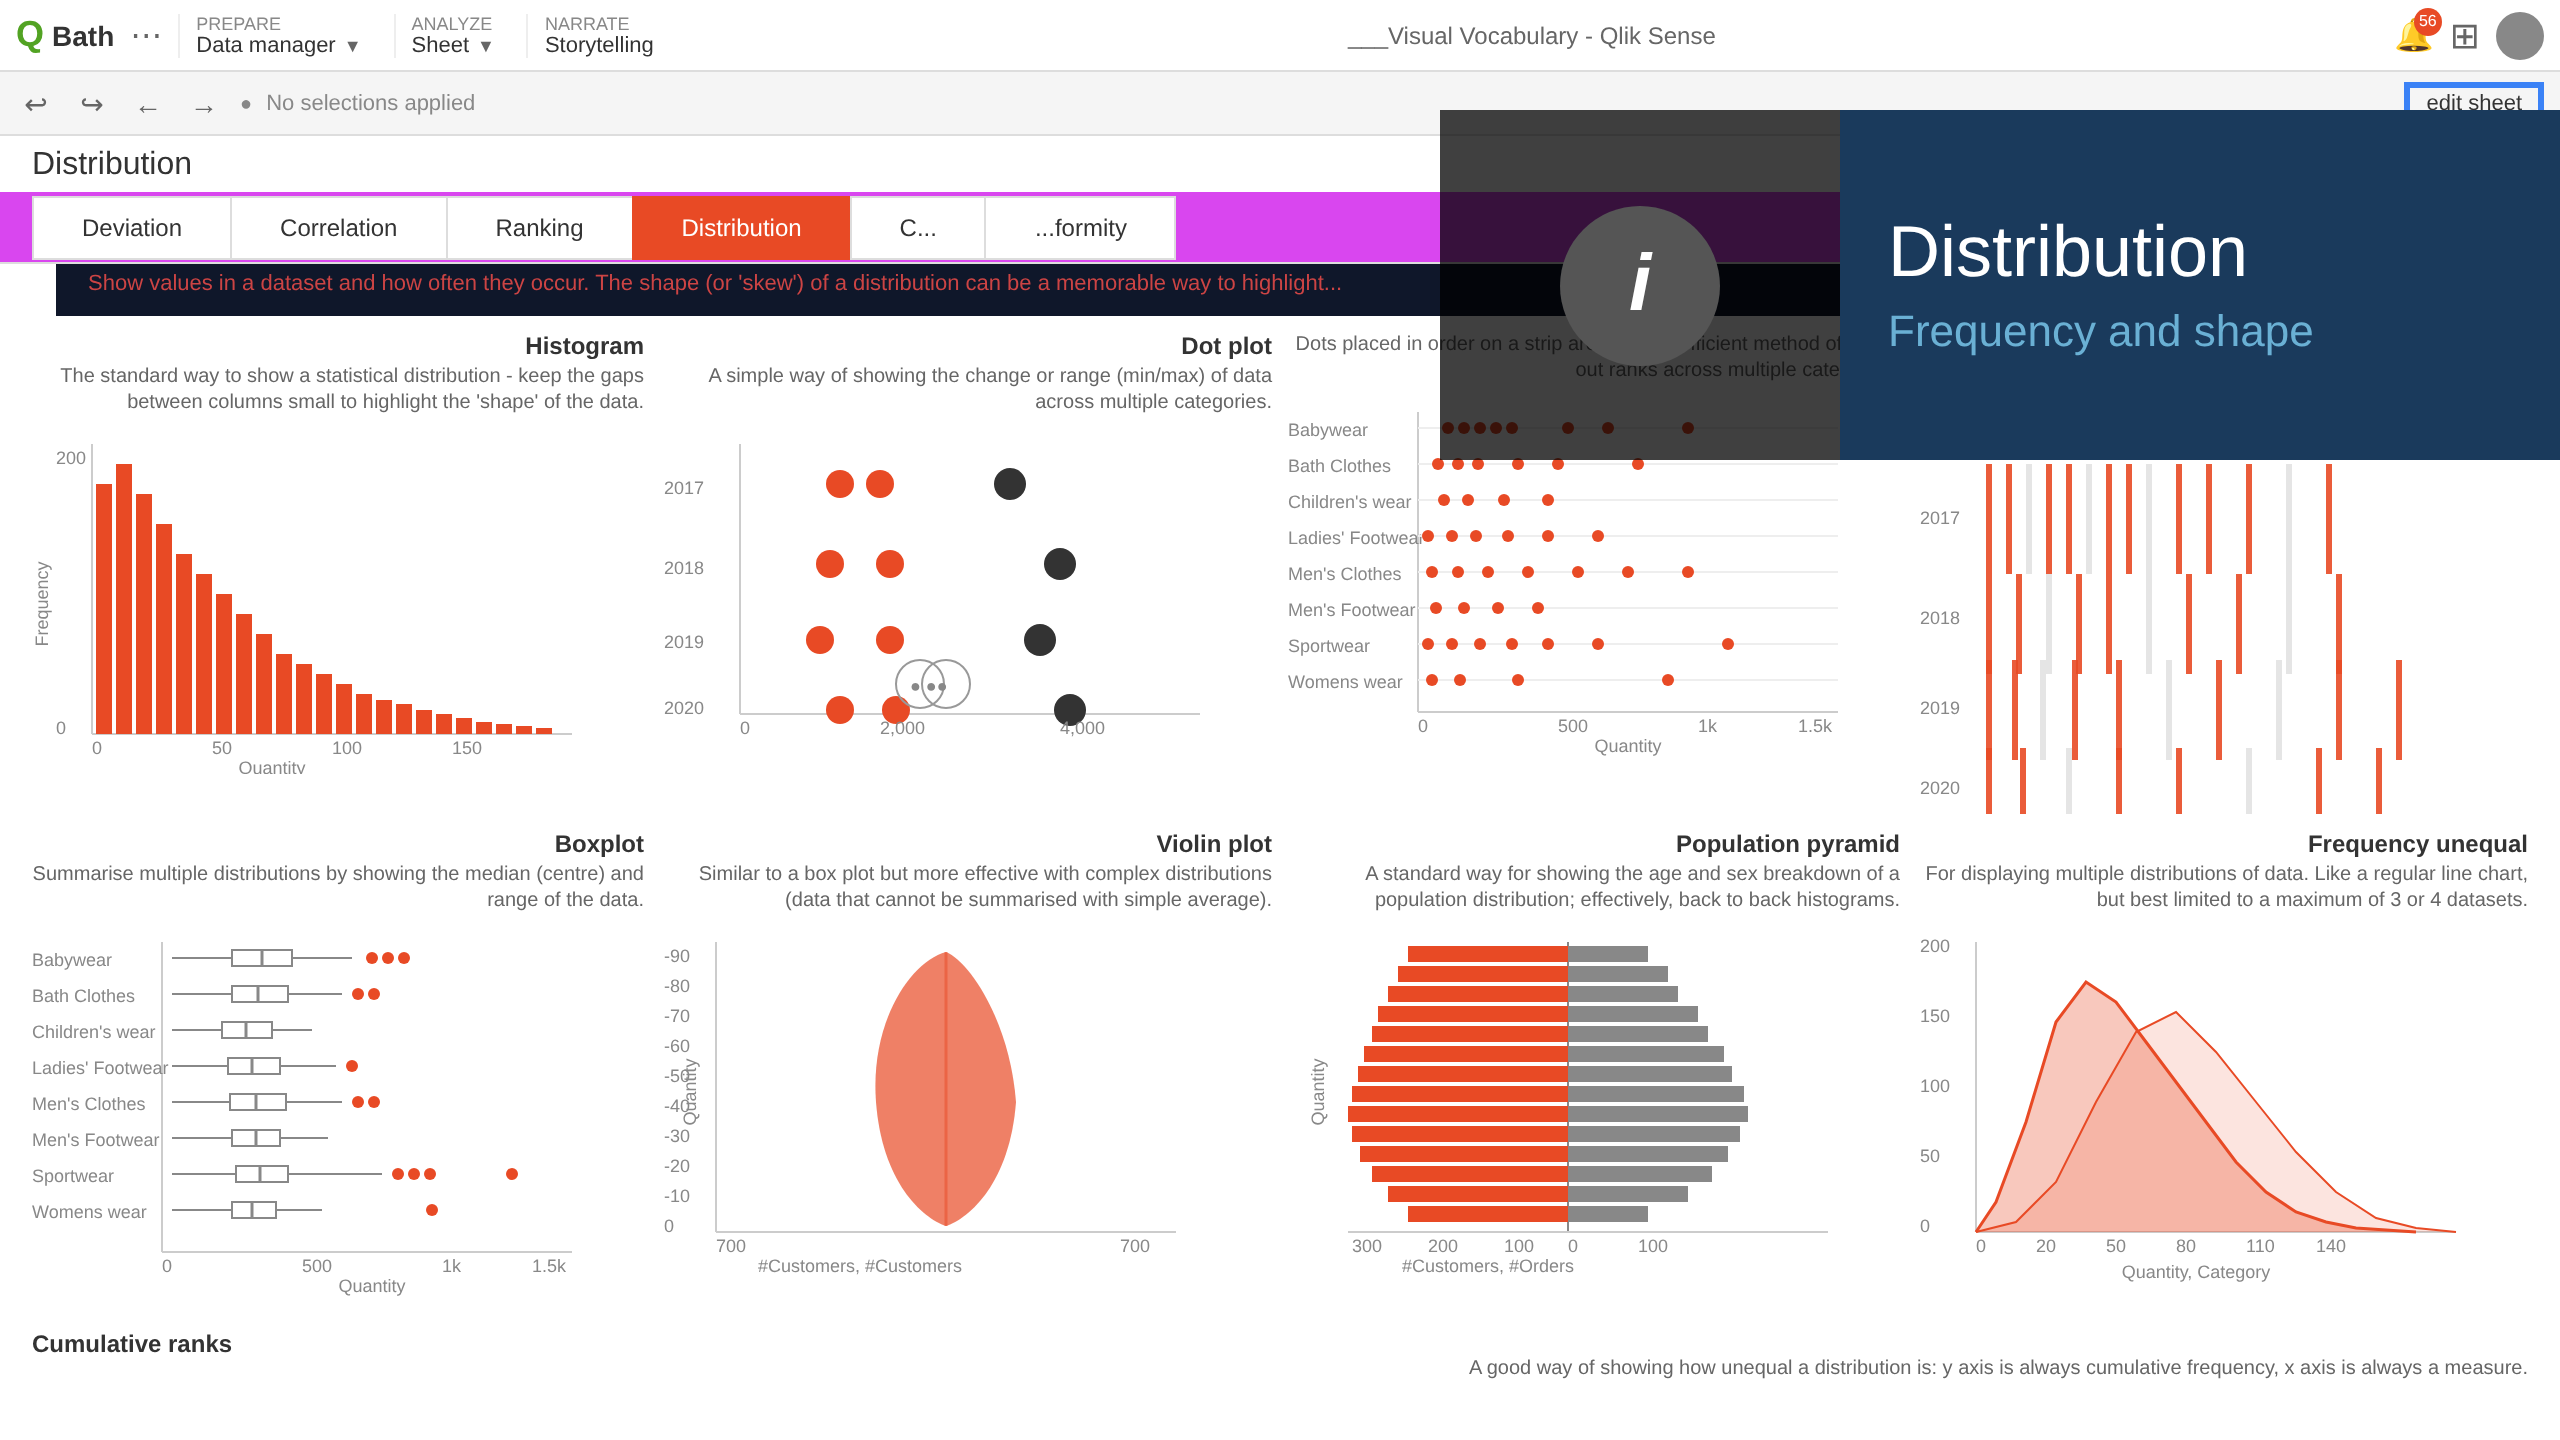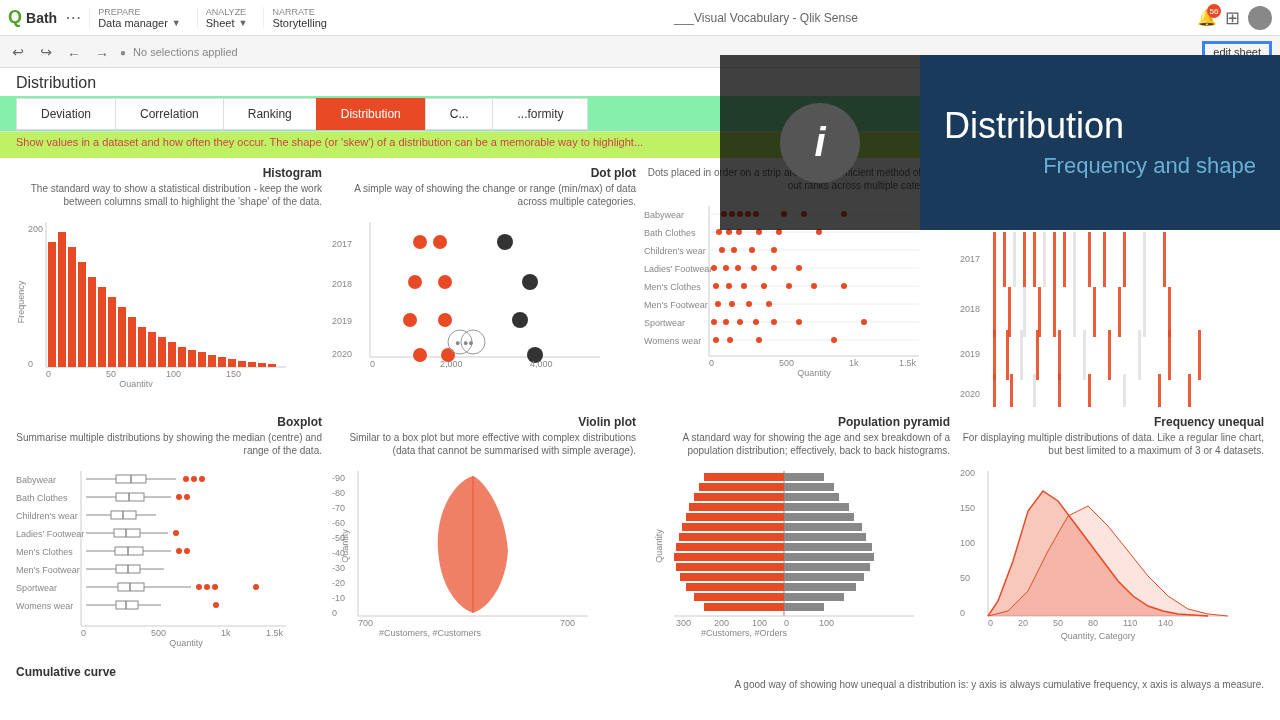--- a/index.html
+++ b/index.html
@@ -23,21 +23,21 @@
 
     
     #toolbar2 {
       display: flex; align-items: center; height: 32px; background: #f5f5f5; border-bottom: 1px solid #ddd; padding: 0 8px; gap: 8px;
     }
     .toolbar-icon { width: 20px; height: 20px; display: flex; align-items: center; justify-content: center; color: #666; font-size: 14px; cursor: pointer; }
     .no-sel { font-size: 11px; color: #888; }
 
     
     #tabs {
-      display: flex; align-items: center; height: 36px; background: #86efac; border-bottom: 1px solid #ddd; padding: 0 16px; gap: 0;
+      display: flex; align-items: center; height: 36px; background: #d946ef; border-bottom: 1px solid #ddd; padding: 0 16px; gap: 0;
     }
     .tab-btn {
       padding: 8px 24px; font-size: 12px; border: 1px solid #ddd; background: #fff; cursor: pointer; color: #333; margin-right: -1px;
     }
     .tab-btn.active { background: #e84a25; color: #fff; border-color: #e84a25; }
 
     
     #main { padding: 8px 16px; overflow: hidden; }
     .page-title { font-size: 16px; color: #333; margin-bottom: 4px; }
     .page-desc { font-size: 11px; color: #c44; margin-bottom: 8px; }
@@ -58,21 +58,21 @@
       background: rgba(0,0,0,0.75); width: 200px; display: flex; align-items: center; justify-content: center;
     }
     .overlay-info-circle {
       width: 80px; height: 80px; border-radius: 50%; background: #555; display: flex; align-items: center; justify-content: center;
       font-size: 40px; color: #fff; font-style: italic; font-weight: bold;
     }
     .overlay-right {
       background: #1a3a5c; flex: 1; padding: 20px 24px; display: flex; flex-direction: column; justify-content: center;
     }
     .overlay-title { font-size: 36px; color: #fff; font-weight: 300; line-height: 1.1; }
-    .overlay-subtitle { font-size: 22px; color: #6ab0d4; font-weight: 300; margin-top: 8px; text-align: right; }
+    .overlay-subtitle { font-size: 22px; color: #6ab0d4; font-weight: 300; margin-top: 8px; }
 
     
     .bottom-row { margin-top: 4px; }
     .cumulative-title { font-size: 12px; font-weight: bold; color: #333; }
     .cumulative-desc { font-size: 10px; color: #666; text-align: right; }
 
     
     svg { display: block; }
 
     
@@ -174,30 +174,30 @@
 </div>
 <div id="tabs">
   <button class="tab-btn">Deviation</button>
   <button class="tab-btn">Correlation</button>
   <button class="tab-btn">Ranking</button>
   <button class="tab-btn active">Distribution</button>
   <button class="tab-btn">C...</button>
   <button class="tab-btn">...formity</button>
 </div>
 
-<div style="padding:4px 16px 2px; background:#bef264;">
+<div style="padding:4px 16px 2px; background:#0f172a;margin-left:28px;">
   <div class="page-desc">Show values in a dataset and how often they occur. The shape (or 'skew') of a distribution can be a memorable way to highlight...</div>
 </div>
 
 <div id="main">
   <div class="chart-grid">
 
     <div class="chart-block">
       <div class="chart-title">Histogram</div>
-      <div class="chart-desc">The standard way to show a statistical distribution - keep the work between columns small to highlight the 'shape' of the data.</div>
+      <div class="chart-desc">The standard way to show a statistical distribution - keep the gaps between columns small to highlight the 'shape' of the data.</div>
       <div class="chart-area">
         <svg width="280" height="175">
 
           <text x="12" y="20" class="axis-label">200</text>
           <text x="12" y="155" class="axis-label">0</text>
           <line x1="30" y1="10" x2="30" y2="155" class="axis-line"></line>
           <line x1="30" y1="155" x2="270" y2="155" class="axis-line"></line>
 
           <rect x="32" y="30" width="8" height="125" class="hist-bar"></rect>
           <rect x="42" y="20" width="8" height="135" class="hist-bar"></rect>
@@ -622,21 +622,21 @@
           <text x="165" y="165" class="axis-label">110</text>
           <text x="200" y="165" class="axis-label">140</text>
           <text x="140" y="178" class="axis-label" text-anchor="middle">Quantity, Category</text>
         </svg>
       </div>
     </div>
 
   </div>
 
   <div class="bottom-row">
-    <div class="cumulative-title">Cumulative curve</div>
+    <div class="cumulative-title">Cumulative ranks</div>
     <div class="cumulative-desc">A good way of showing how unequal a distribution is: y axis is always cumulative frequency, x axis is always a measure.</div>
   </div>
 </div>
 
 <div id="overlay">
   <div class="overlay-left">
     <div class="overlay-info-circle">
       <span>i</span>
     </div>
   </div>

